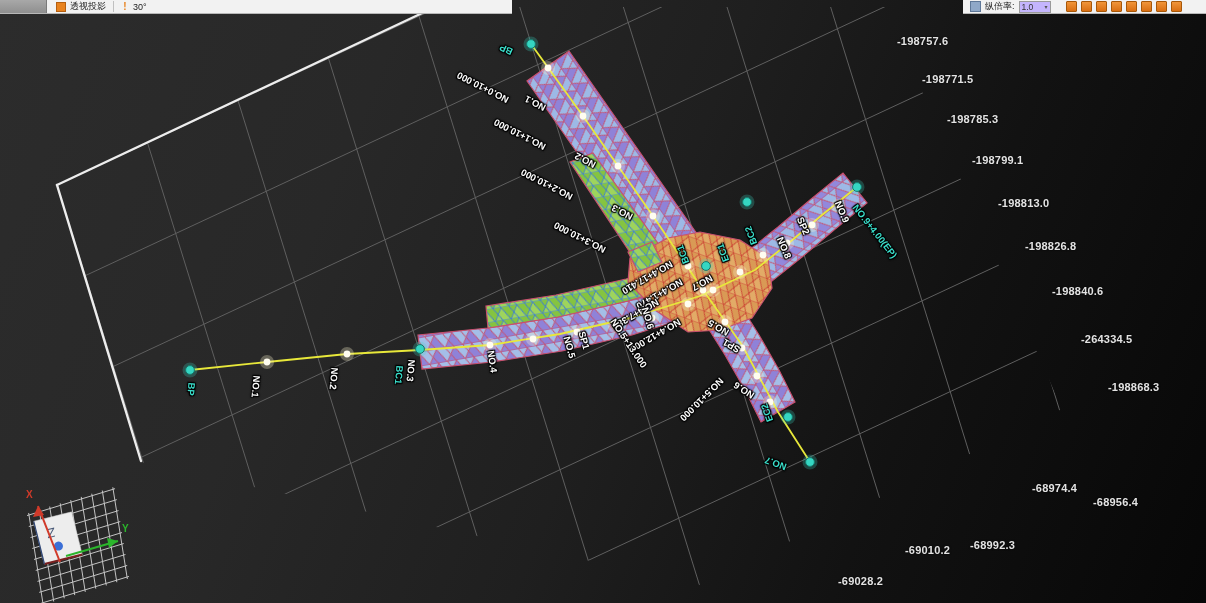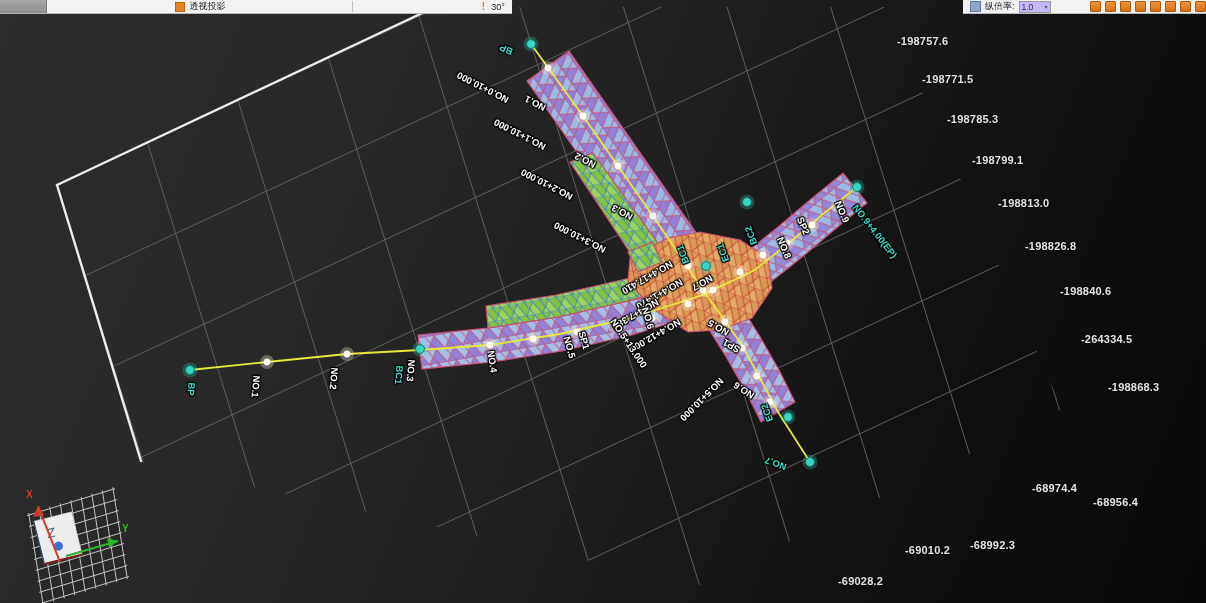--- a/index.html
+++ b/index.html
@@ -22,21 +22,21 @@
   }
   .station-label{
     position:absolute;color:#fdfdfd;font-size:9.5px;font-weight:bold;white-space:nowrap;
     transform-origin:0 50%;
     text-shadow:-1px -1px 1px #000,1px -1px 1px #000,-1px 1px 1px #000,1px 1px 1px #000,0 0 3px #000;
   }
   .station-label.teal{color:#3ae0cc;}
   
   .tb{
     position:absolute;top:0;height:13px;display:flex;align-items:center;
-    background:#f2f2f2;border-bottom:1px solid #b8b8b8;font-size:9px;color:#222;justify-content:space-between;
+    background:#f2f2f2;border-bottom:1px solid #b8b8b8;font-size:9px;color:#222;
   }
   #tb-left{left:0;width:512px;}
   #tb-right{left:963px;width:243px;}
   .tb-seg{display:flex;align-items:center;height:13px;padding:0 7px;gap:4px;}
   .tb-sep{width:1px;height:11px;background:#c0c0c0;}
   .tb-btn-dark{
     width:46px;height:13px;background:linear-gradient(#a8a8a8,#8f8f8f);
     border-right:1px solid #7a7a7a;margin-right:2px;
   }
   .sq-orange{width:8px;height:8px;background:#e8821e;border:1px solid #b55f10;display:inline-block;}
@@ -212,21 +212,21 @@
       </g>
   </svg>
 
   <div id="label-layer">
       <div class="axis-label" style="left: 897px; top: 35px;">-198757.6</div>
       <div class="axis-label" style="left: 922px; top: 73px;">-198771.5</div>
       <div class="axis-label" style="left: 947px; top: 113px;">-198785.3</div>
       <div class="axis-label" style="left: 972px; top: 154px;">-198799.1</div>
       <div class="axis-label" style="left: 998px; top: 197px;">-198813.0</div>
       <div class="axis-label" style="left: 1025px; top: 240px;">-198826.8</div>
-      <div class="axis-label" style="left: 1052px; top: 285px; margin-left: 8px;">-198840.6</div>
+      <div class="axis-label" style="left: 1052px; top: 285px;">-198840.6</div>
       <div class="axis-label" style="left: 1081px; top: 333px;">-264334.5</div>
       <div class="axis-label" style="left: 1108px; top: 381px;">-198868.3</div>
       <div class="axis-label" style="left: 1093px; top: 452px; margin-top: 44px;">-68956.4</div>
       <div class="axis-label" style="left: 1032px; top: 482px;">-68974.4</div>
       <div class="axis-label" style="left: 970px; top: 513px; margin-top: 26px;">-68992.3</div>
       <div class="axis-label" style="left: 905px; top: 544px;">-69010.2</div>
       <div class="axis-label" style="left: 838px; top: 575px;">-69028.2</div>
       <div class="station-label teal" style="left: 512px; top: 47px; transform: rotate(205deg);">BP</div>
       <div class="station-label" style="left: 508px; top: 95px; transform: rotate(207deg);">NO.0+10.000</div>
       <div class="station-label" style="left: 545px; top: 103px; transform: rotate(207deg);">NO.1</div>

